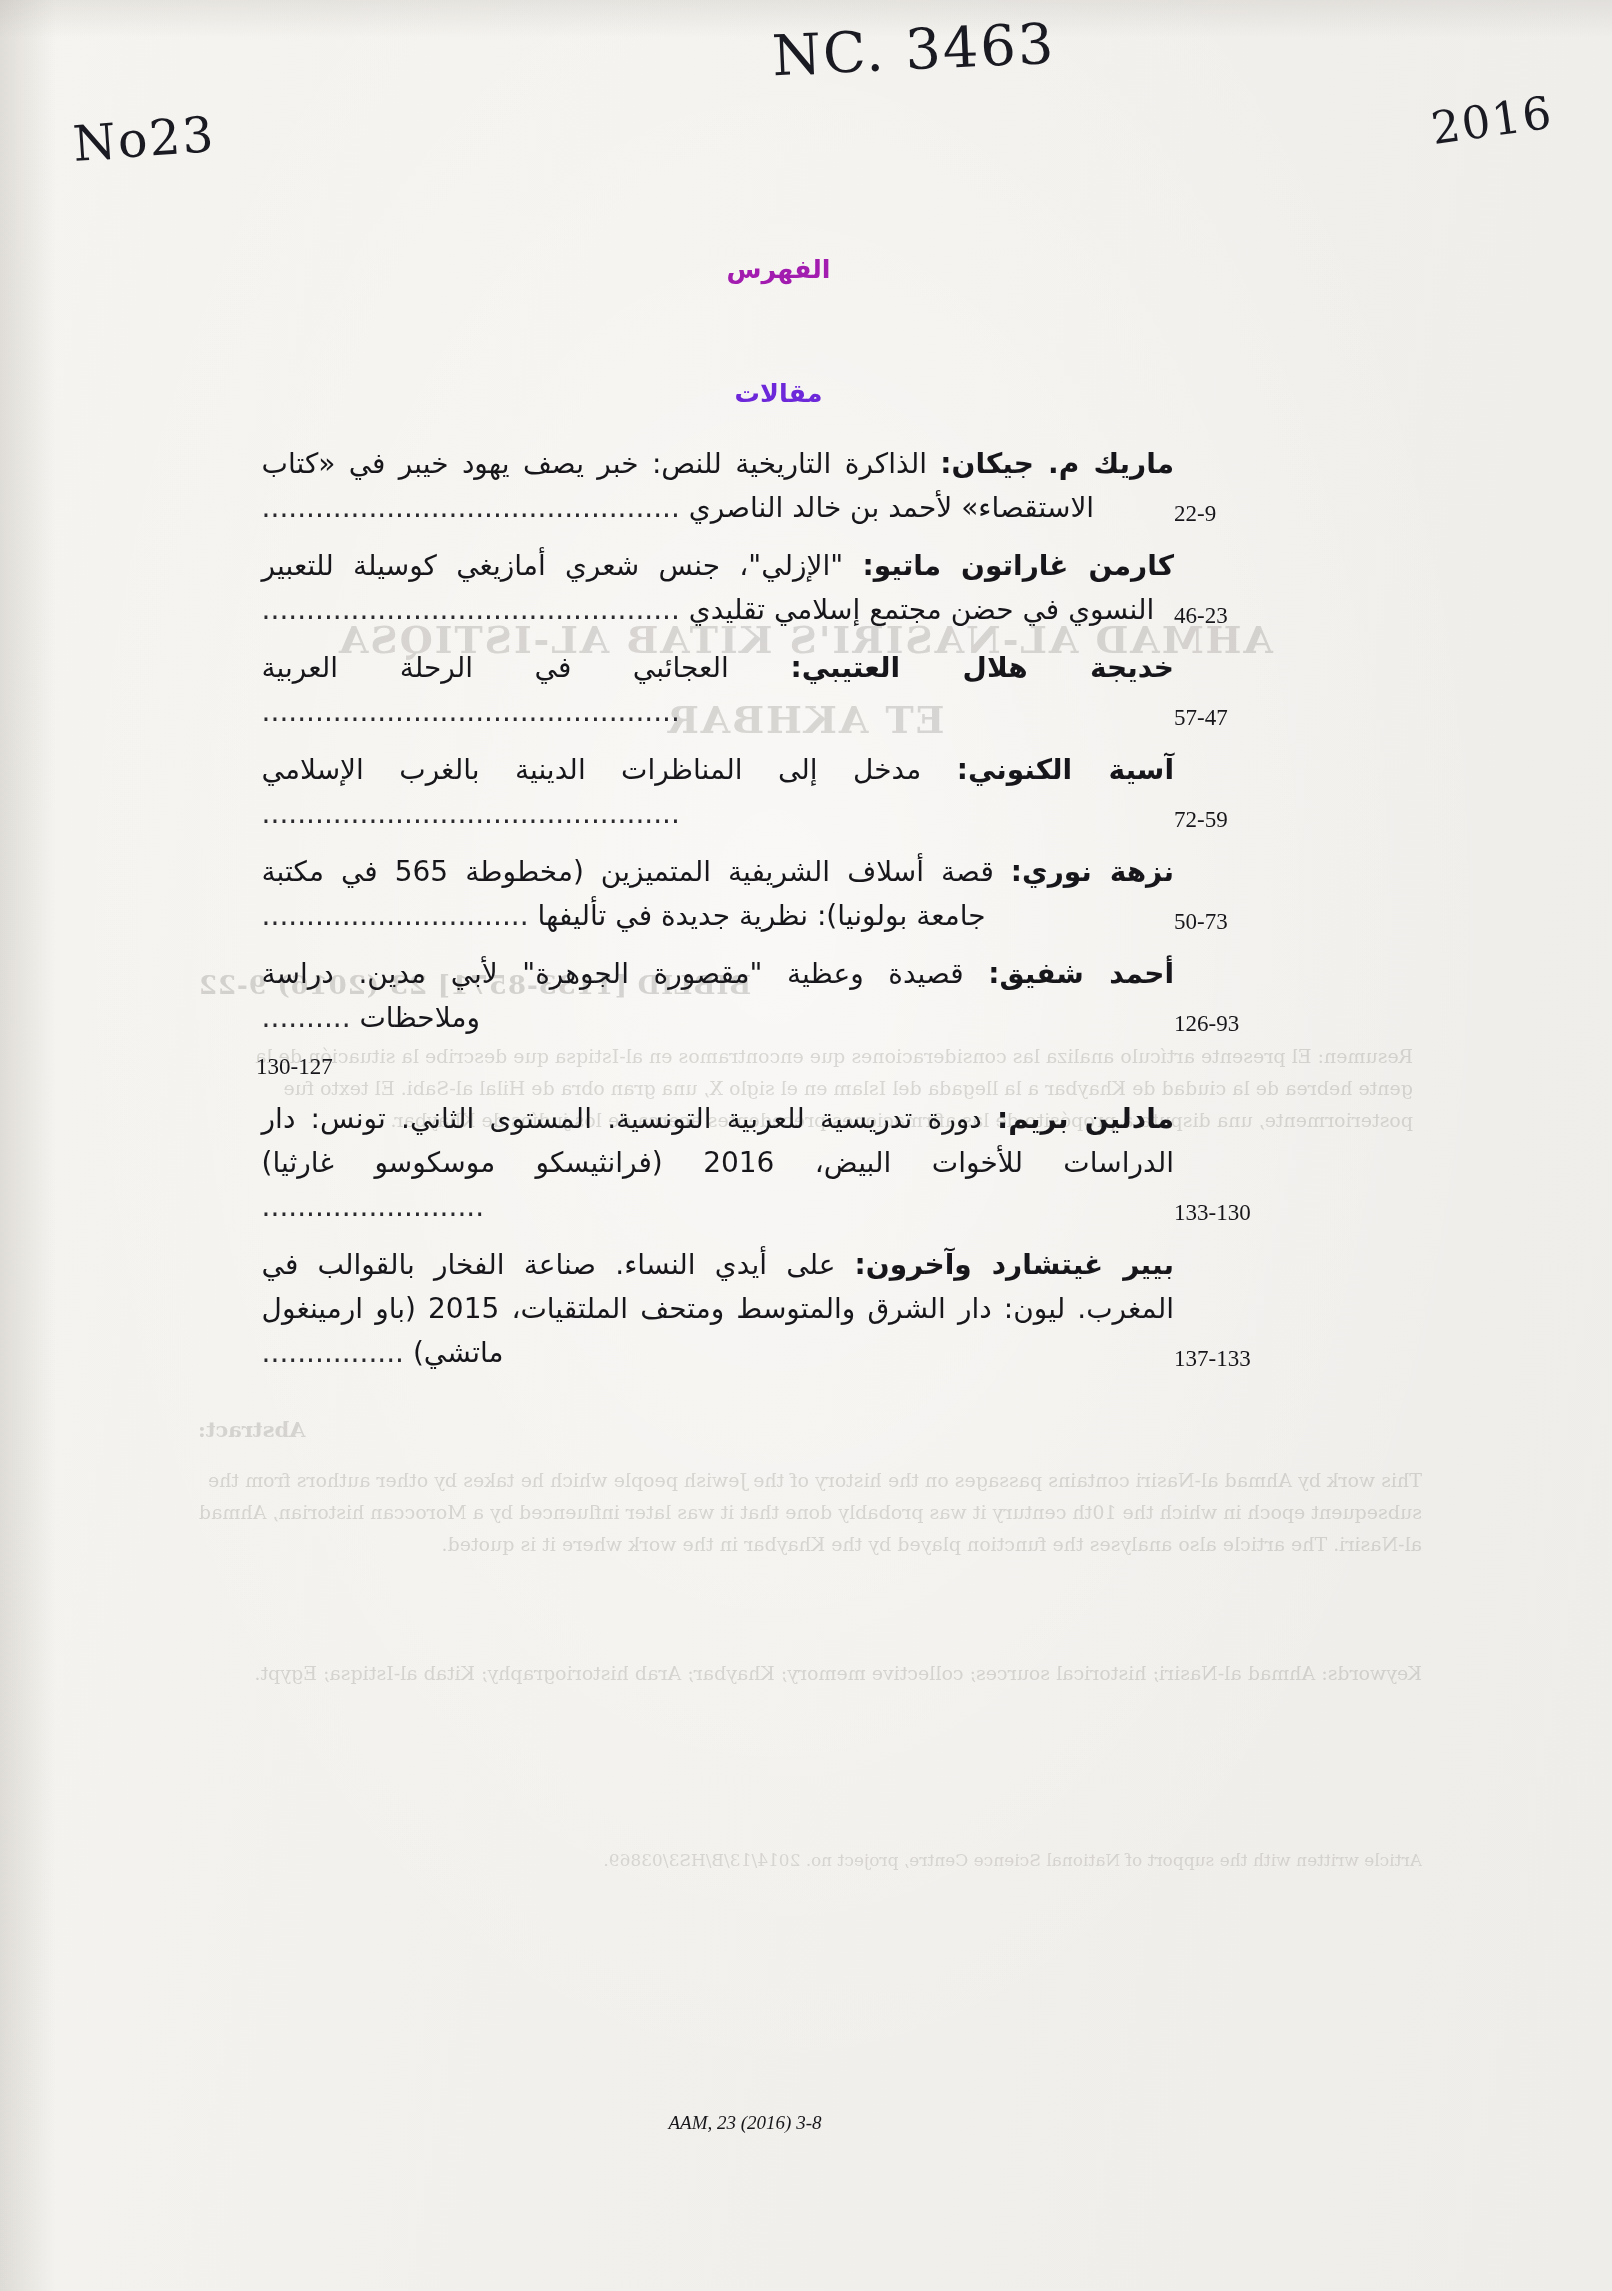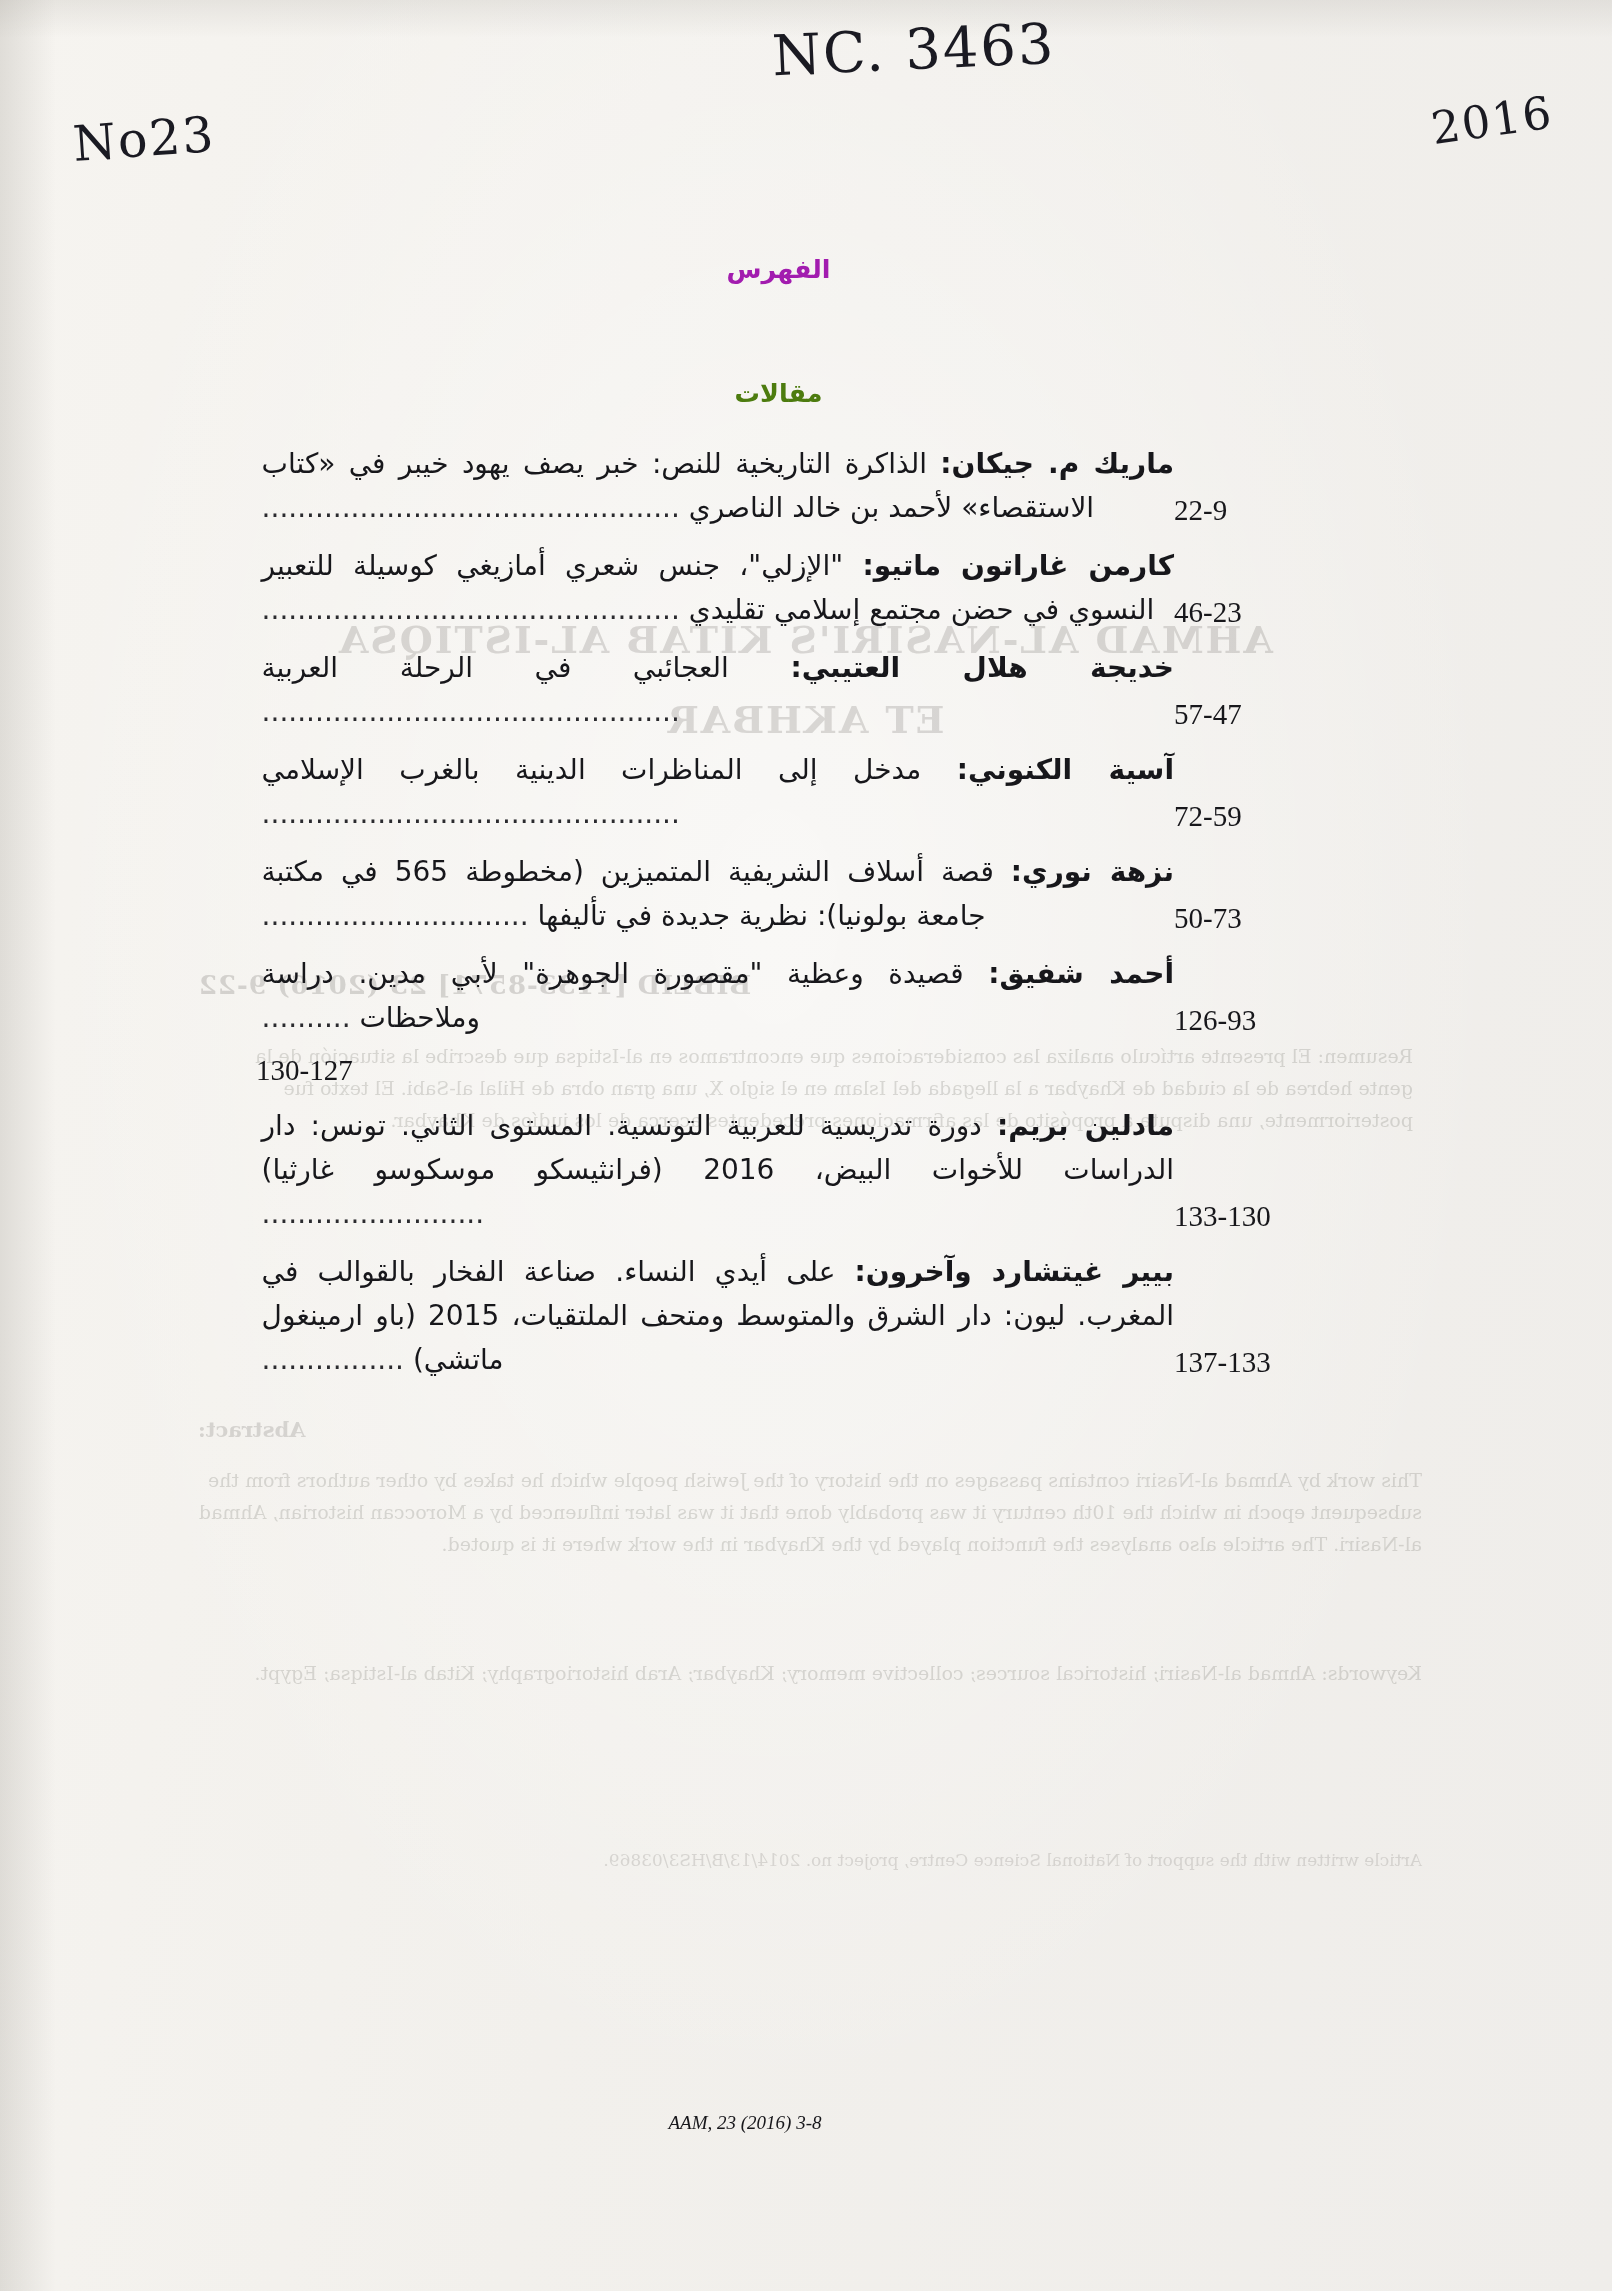--- a/index.html
+++ b/index.html
@@ -156,21 +156,21 @@
     font-size: 25.4px;
     font-weight: bold;
     color: #a21caf;
     margin-bottom: 94px;
     letter-spacing: 0.5px;
   }
   .section-heading {
     text-align: center;
     font-size: 25.4px;
     font-weight: bold;
-    color: #4d7c0f;
+    color: #6d28d9;
     margin-bottom: 34px;
   }
   .section-heading.second {
     margin-top: 141px;
     margin-bottom: 40px;
   }
 
   .entry {
     display: flex;
     flex-direction: row-reverse;
@@ -191,21 +191,21 @@
   }
   .dots {
     letter-spacing: 3.8px;
     color: #2a2a2e;
   }
   .pages {
     flex: 0 0 auto;
     width: 127px;
     text-align: left;
     direction: ltr;
-    font-size: 29px;
+    font-size: 23px;
     color: #17171b;
     padding-bottom: 2.8px;
     font-family: "Liberation Serif", "DejaVu Serif", serif;
     font-weight: 500;
   }
 
   .footer {
     position: absolute;
     left: 0; right: 0;
     bottom: 158px;

